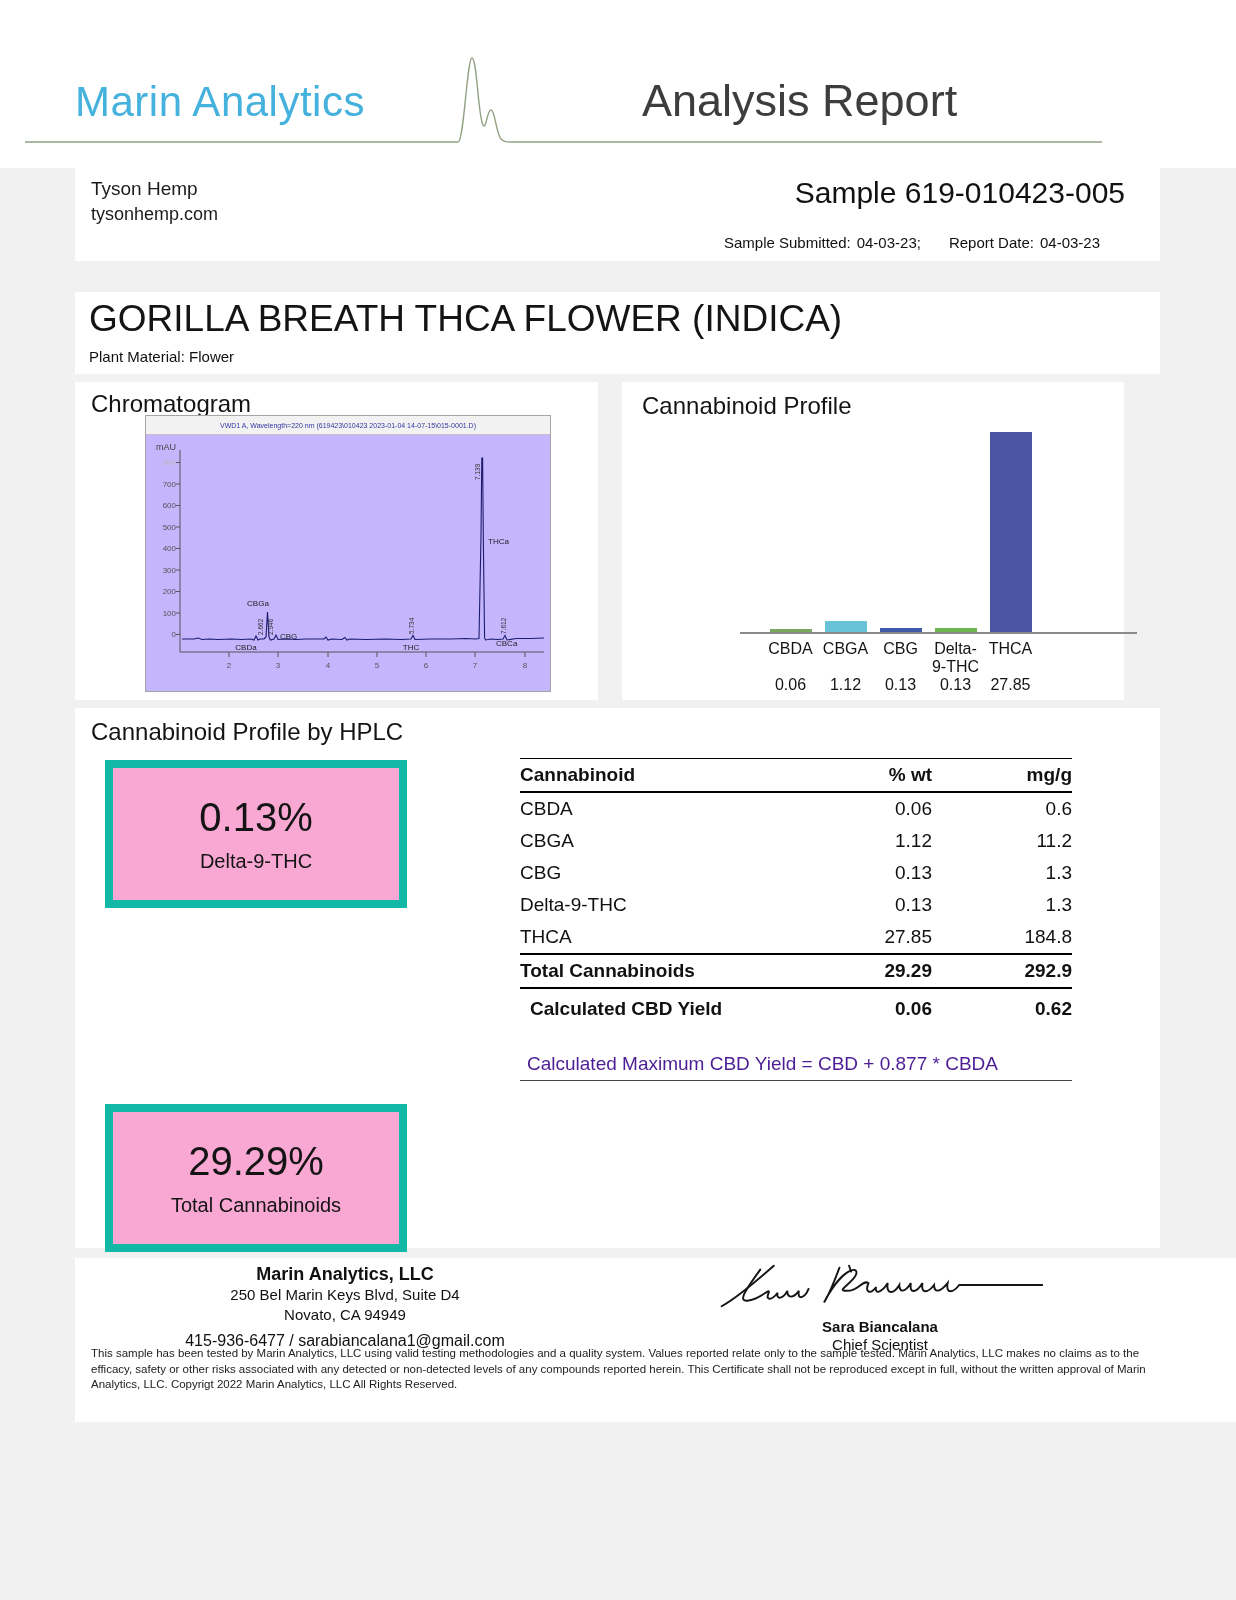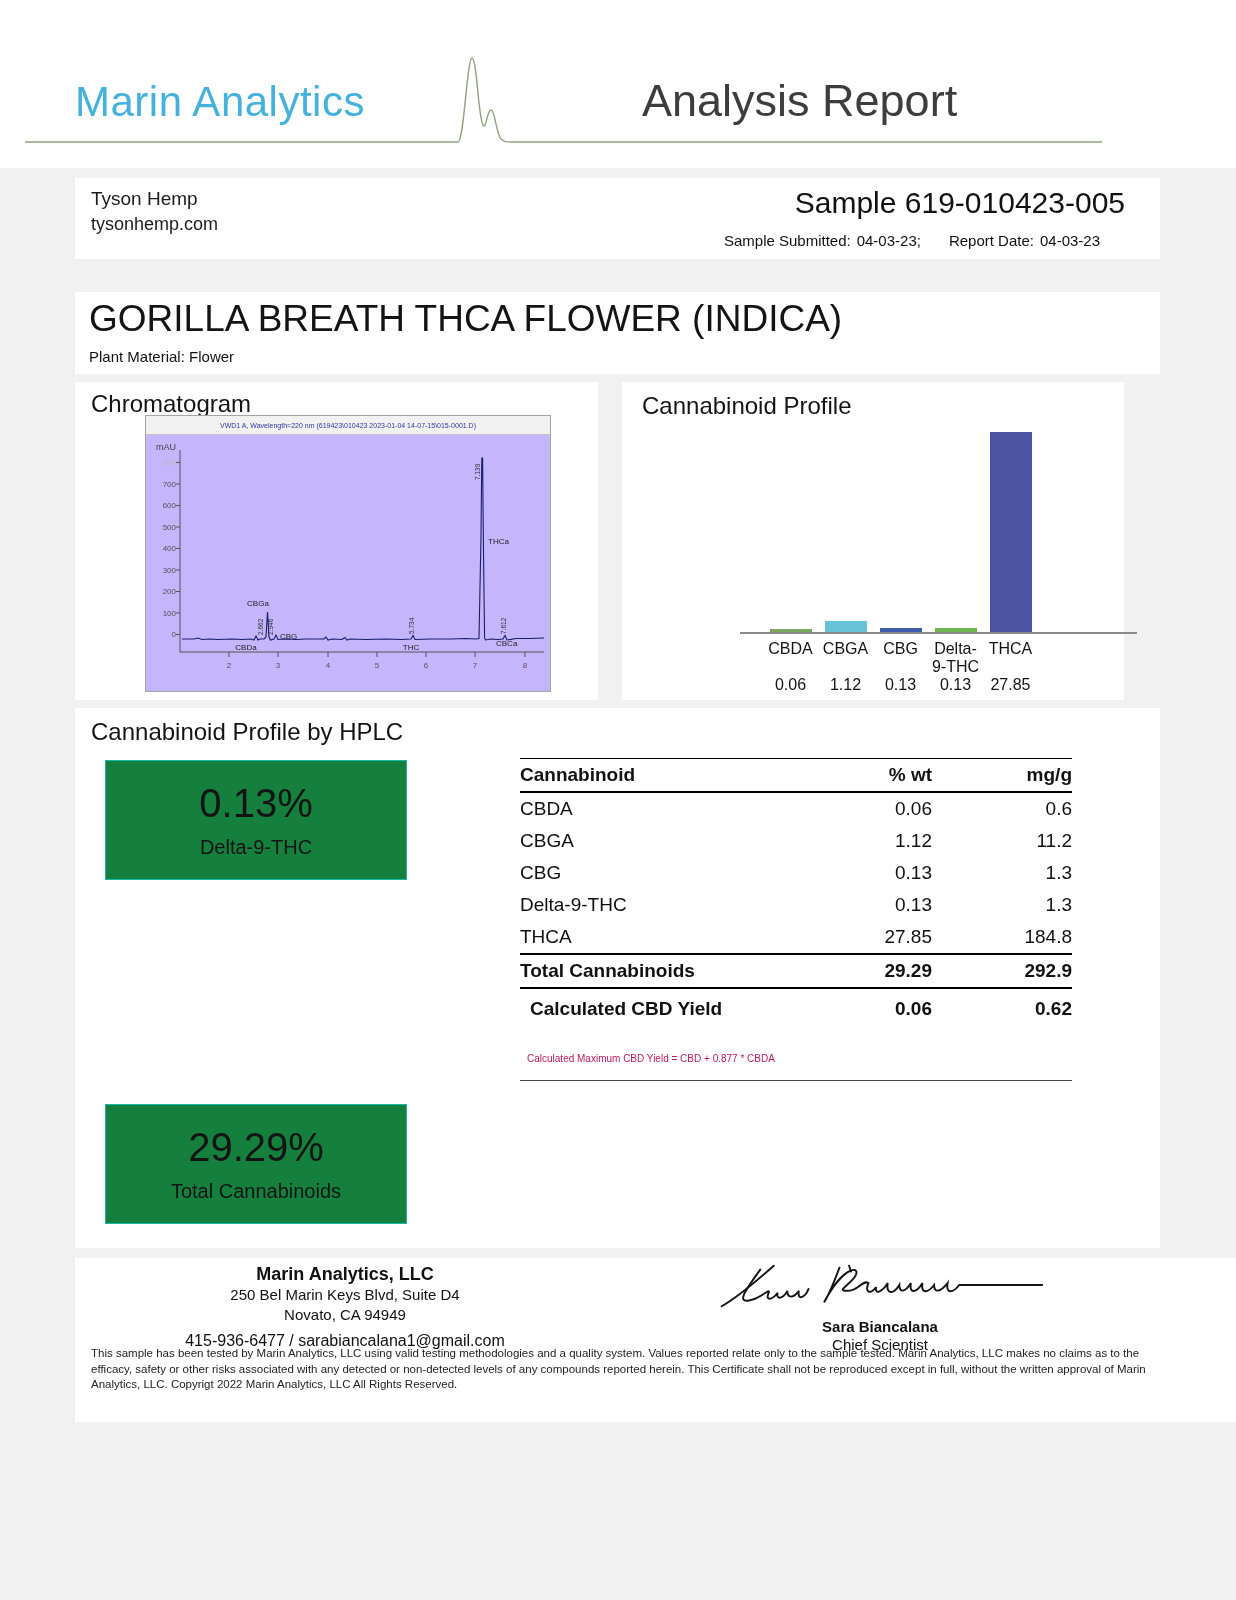--- a/index.html
+++ b/index.html
@@ -7,21 +7,21 @@
   .page { position:relative; width:1236px; height:1600px; background:#ffffff; overflow:hidden; margin:0 auto; }
   .body-bg { position:absolute; left:0; top:168px; width:1236px; height:1432px; background:#f1f1f1; }
   .white-box { position:absolute; background:#ffffff; }
 
   
   .brand { position:absolute; left:75px; top:78px; font-size:42px; letter-spacing:0.5px; color:#45b1dd; }
   .report-title { position:absolute; left:642px; top:75px; font-size:45px; color:#3d3d3d; }
   .header-rule-svg { position:absolute; left:20px; top:50px; }
 
   
-  .box-client { left:75px; top:178px; width:1085px; height:81px;padding-left:48px; }
+  .box-client { left:75px; top:168px; width:1085px; height:93px;padding-left:48px; }
   .client-name { position:absolute; left:16px; top:10px; font-size:19px; color:#1c1c1c; }
   .client-site { position:absolute; left:16px; top:36px; font-size:18px; color:#1c1c1c; }
   .sample-no { position:absolute; right:35px; top:8px; font-size:30px; color:#111; }
   .submitted-row { position:absolute; right:60px; bottom:10px; font-size:15px; color:#111; }
   .submitted-row span { margin-left:6px; }
   .submitted-row .gap { margin-left:28px; }
 
   
   .box-title { left:75px; top:292px; width:1085px; height:82px; }
   .product-title { position:absolute; left:14px; top:6px; font-size:37px; color:#141414; }
@@ -46,34 +46,34 @@
   .bar-col { width:55px; display:flex; justify-content:center; }
   .bar { width:42px; }
   .bar-labels, .bar-values { position:absolute; left:141px; width:275px; display:flex; }
   .bar-labels { top:258px; }
   .bar-values { top:294px; }
   .bar-labels div, .bar-values div { width:55px; text-align:center; font-size:16px; color:#141414; line-height:18px; }
 
   
   .box-hplc { left:75px; top:708px; width:1085px; height:540px; }
   .box-hplc .section-h { position:absolute; left:16px; top:10px; }
-  .green-box { position:absolute; left:30px; width:302px; height:120px; border:1px solid #14b8a6; background:#15803d;
+  .green-box { position:absolute; left:30px; width:302px; height:148px; border:8px solid #14b8a6; background:#f9a8d4;
                display:flex; flex-direction:column; align-items:center; justify-content:center; gap:10px; }
   .gb-value { font-size:40px; color:#141414; }
   .gb-label { font-size:20px; color:#141414; }
   .hplc-table { position:absolute; left:445px; top:50px; width:552px; border-collapse:collapse; font-size:19px; color:#111; }
   .hplc-table th, .hplc-table td { padding:5px 0; }
   .hplc-table .c-name { text-align:left; }
   .hplc-table .c-pct { text-align:right; width:130px; }
   .hplc-table .c-mgg { text-align:right; width:140px; }
   .tbl-header th { border-top:1.5px solid #000; border-bottom:2px solid #000; font-weight:bold; }
   .row-total td { border-top:2px solid #000; border-bottom:2px solid #000; font-weight:bold; }
   .row-yield td { font-weight:bold; padding-top:9px; }
   .row-yield .c-name { padding-left:10px; }
-  .cbd-note { position:absolute; left:452px; top:345px; font-size:10px; color:#be185d; }
+  .cbd-note { position:absolute; left:452px; top:345px; font-size:19px; color:#4c1d95; }
   .hplc-hr { position:absolute; left:445px; top:372px; width:552px; border-top:1.5px solid #444; }
 
   
   .box-footer { left:75px; top:1258px; width:1230px; height:164px; }
   .lab-block { position:absolute; left:105px; top:6px; width:330px; text-align:center; color:#111; }
   .lab-name { font-size:18px; font-weight:bold; line-height:21px; }
   .lab-addr { font-size:15px; line-height:20px; }
   .lab-contact { font-size:16px; margin-top:7px; }
   .sign-block { position:absolute; left:615px; top:0; width:380px; text-align:center; color:#111; }
   .signer-name { font-size:15px; font-weight:bold; line-height:18px; }

